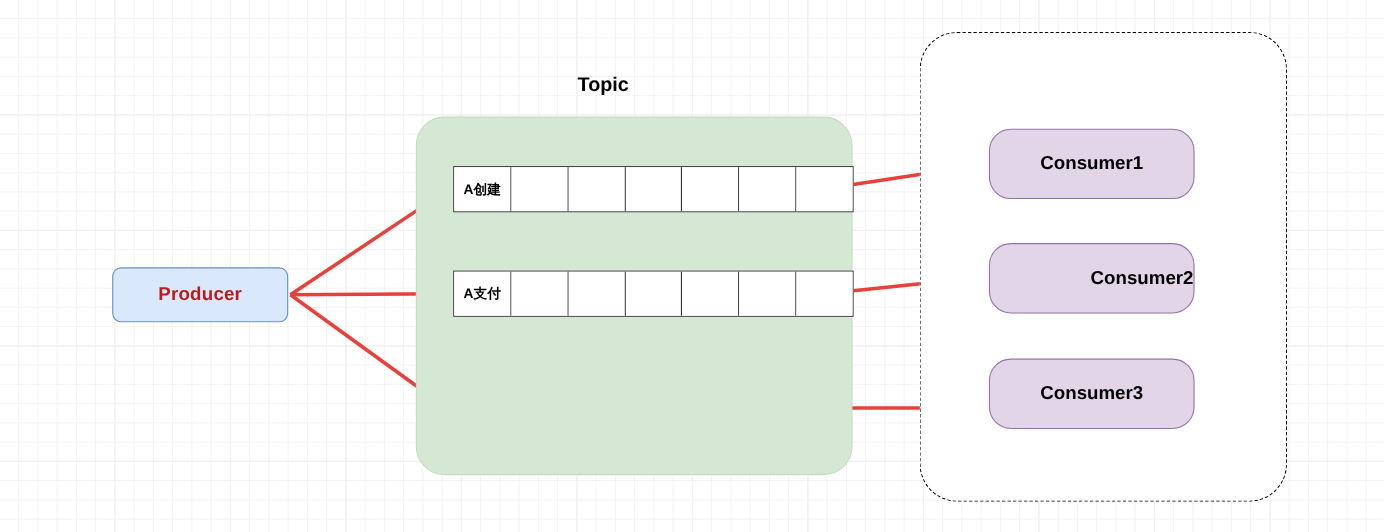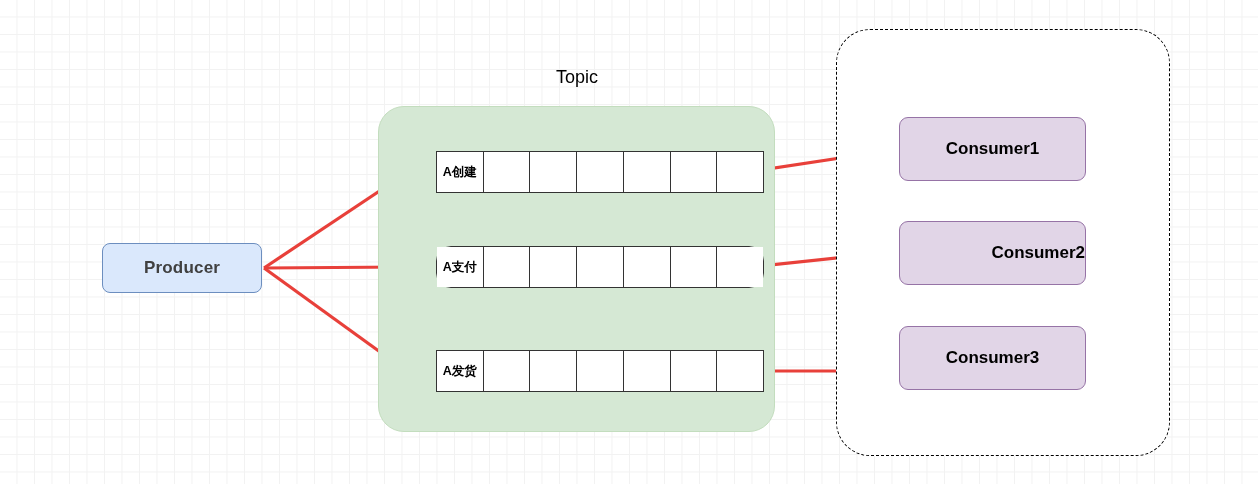--- a/index.html
+++ b/index.html
@@ -48,52 +48,51 @@
     border: 1.6px solid #6c8ebf;
     border-radius: 8px;
     display: flex;
     align-items: center;
     justify-content: center;
     box-sizing: border-box;
   }
   .producer-label {
     font-size: 17px;
     font-weight: bold;
-    color: #404040;
+    color: #b91c1c;
     letter-spacing: 0.2px;
   }
 
   
   .topic-title {
     position: absolute;
-    left: 497px;
+    left: 525px;
     top: 67px;
     width: 160px;
-    text-align: center;
     font-size: 18px;
-    font-weight: normal;
+    font-weight: bold;
     color: #000000;
   }
   .topic-box {
     position: absolute;
     left: 378px;
     top: 106px;
     width: 397px;
     height: 326px;
     background: #d5e8d4;
     border: 1.4px solid #c3ddbe;
     border-radius: 26px;
     box-sizing: border-box;
   }
 
   
   .partition {
     position: absolute;
-    left: 436px;
-    width: 328px;
+    left: 412px;
+    width: 364px;
     height: 42px;
     display: flex;
     box-sizing: border-box;
     border: 1.7px solid #333333;
     background: #ffffff;
     text-align: right;
   }
   .partition-cell {
     flex: 1 1 0;
     border-right: 1.7px solid #333333;
@@ -106,21 +105,21 @@
   .partition-cell:last-child {
     border-right: none;
   }
   .partition-cell .cell-text {
     font-size: 12.5px;
     font-weight: bold;
     color: #000000;
     white-space: nowrap;
   }
   #partition-0 { top: 151px; }
-  #partition-1 { top: 246px; border-radius: 15px; }
+  #partition-1 { top: 246px; }
   #partition-2 { top: 350px; }
 
   
   .consumer-group-box {
     position: absolute;
     left: 836px;
     top: 29px;
     width: 334px;
     height: 427px;
     background: #ffffff;
@@ -138,21 +137,21 @@
     font-weight: bold;
     color: #000000;
   }
   .consumer-box {
     position: absolute;
     left: 899px;
     width: 187px;
     height: 64px;
     background: #e1d5e7;
     border: 1.6px solid #9673a6;
-    border-radius: 9px;
+    border-radius: 20px;
     display: flex;
     align-items: center;
     justify-content: center;
     box-sizing: border-box;
   }
   .consumer-label {
     font-size: 17px;
     font-weight: bold;
     color: #000000;
   }
@@ -234,43 +233,20 @@
         <span class="cell-text"></span>
       </div>
     <div class="partition-cell">
         <span class="cell-text"></span>
       </div>
     <div class="partition-cell">
         <span class="cell-text"></span>
       </div>
   </div>
 
-  <div class="partition" id="partition-2">
-    <div class="partition-cell">
-        <span class="cell-text">A发货</span>
-      </div>
-    <div class="partition-cell">
-        <span class="cell-text"></span>
-      </div>
-    <div class="partition-cell">
-        <span class="cell-text"></span>
-      </div>
-    <div class="partition-cell">
-        <span class="cell-text"></span>
-      </div>
-    <div class="partition-cell">
-        <span class="cell-text"></span>
-      </div>
-    <div class="partition-cell">
-        <span class="cell-text"></span>
-      </div>
-    <div class="partition-cell">
-        <span class="cell-text"></span>
-      </div>
-  </div>
 
   <div class="consumer-group-box"></div>
 
   <div class="consumer-box" id="consumer-0">
     <span class="consumer-label">Consumer1</span>
   </div>
   <div class="consumer-box" id="consumer-1">
     <span class="consumer-label">Consumer2</span>
   </div>
   <div class="consumer-box" id="consumer-2">

